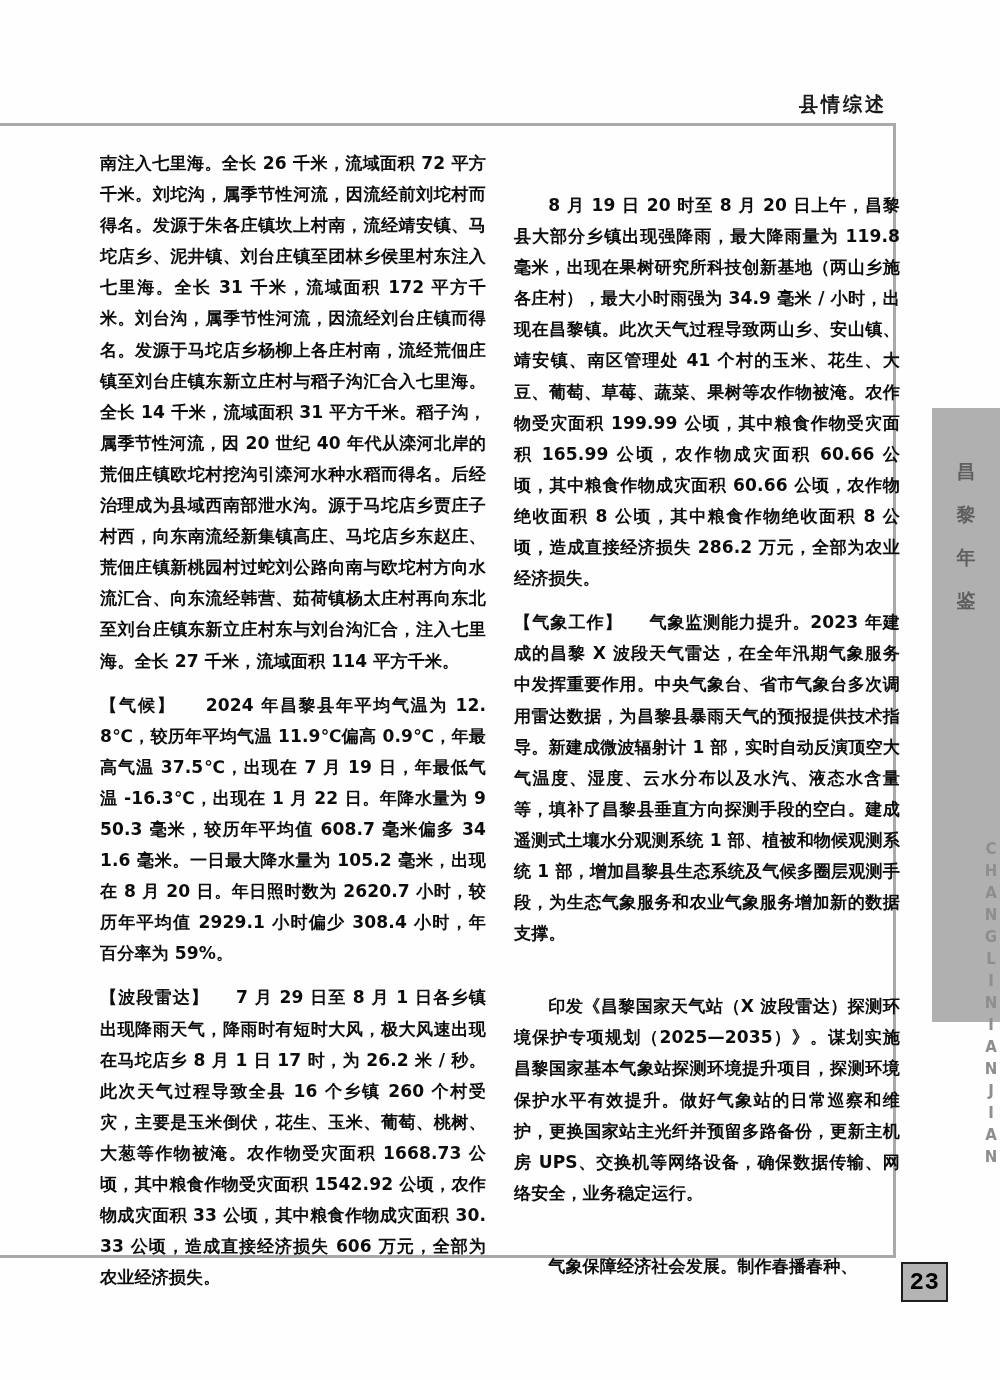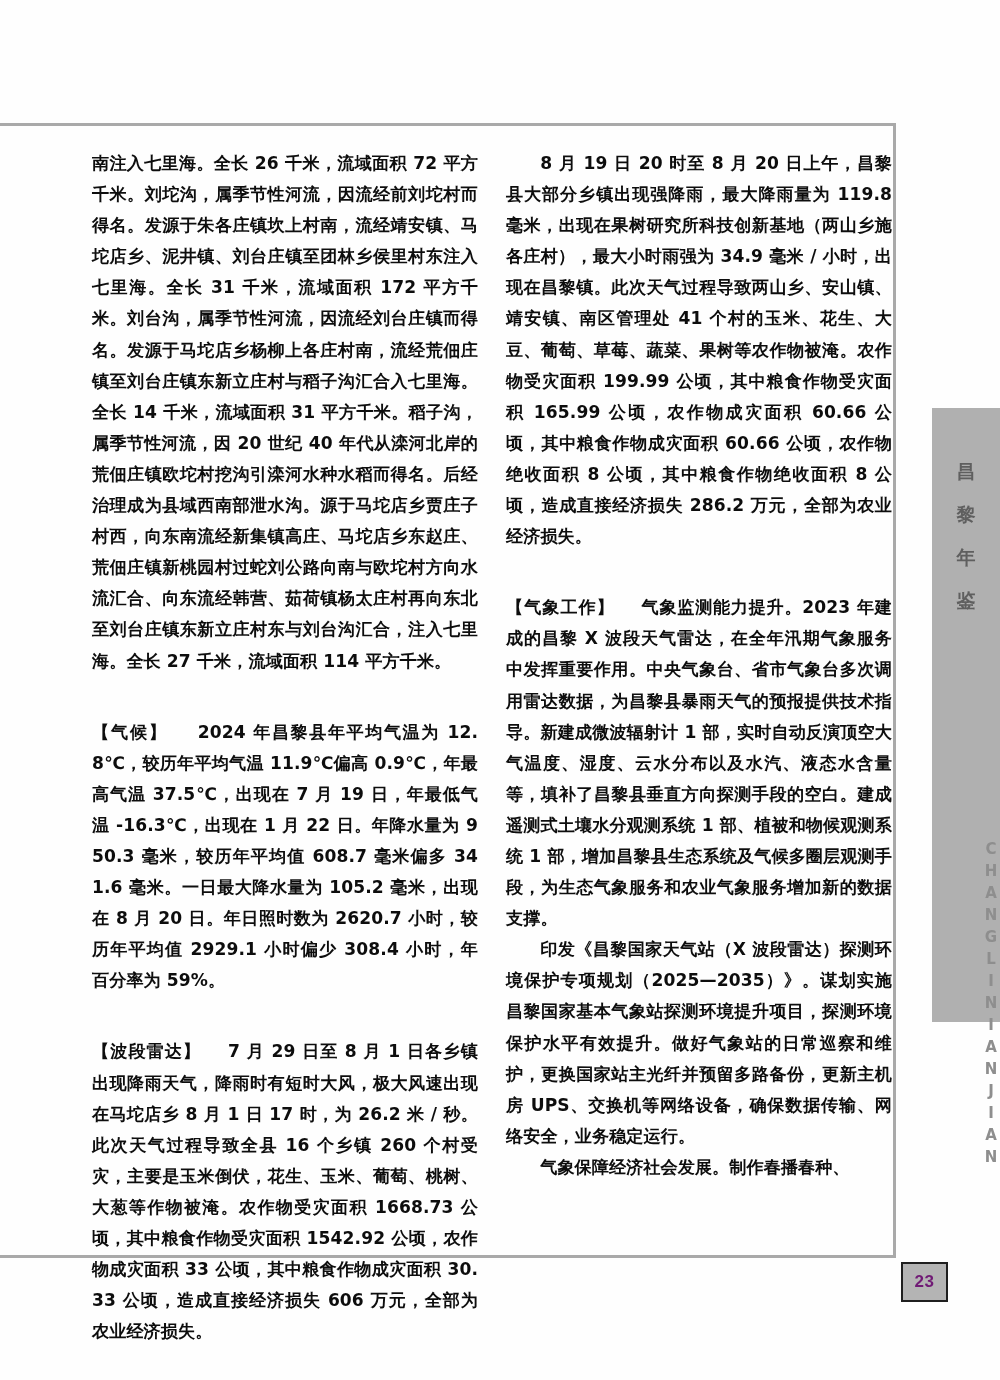--- a/index.html
+++ b/index.html
@@ -64,21 +64,21 @@
   #rule-right {
     left: 893px;
     top: 123px;
     width: 3px;
     height: 1135px;
   }
 
   
   #columns {
     position: absolute;
-    left: 92px;
+    left: 100px;
     top: 148px;
     width: 800px;
     height: 1095px;
     display: flex;
     gap: 28px;
   }
   .column {
     width: 386px;
   }
 
@@ -87,22 +87,22 @@
     font-family: "DejaVu Sans", "Liberation Sans", sans-serif;
     font-weight: bold;
     font-size: 17.1px;
     line-height: 31.1px;
     color: #0d0d0d;
     text-align: justify;
     text-justify: inter-ideograph;
     letter-spacing: 0.1px;
     word-break: break-all;
   }
-  p.indent { text-indent: 2em; }
-  p.gap-before { margin-top: 40px; }
+  p.indent { text-indent: 2em; margin-top: 42px; }
+  p.gap-before { margin-top: 13px; }
 
   .sec-head {
     font-weight: bold;
     letter-spacing: 0.4px;
   }
   .sec-head-gap { letter-spacing: 0; }
 
   
   #side-tab {
     position: absolute;
@@ -156,32 +156,35 @@
     top: 1262px;
     width: 43px;
     height: 36px;
     background: #b4b4b4;
     border: 2.5px solid #1f1f1f;
     display: flex;
     align-items: center;
     justify-content: center;
   }
   #page-number-box .pn {
-    font-family: Liberation Sans, sans-serif;
-    font-weight: bold;
-    font-size: 17px;
-    color: #701a75;
+    font-family: Liberation Mono, monospace;
+    font-weight: bold;
+    font-size: 24px;
+    color: #000000;
     letter-spacing: 0.5px;
   }
 </style>
 </head>
 <body>
 
 <div id="page-sheet">
 
+  <div id="running-header">
+    <span class="hdr-text">县情综述</span>
+  </div>
 
   <div class="rule" id="rule-top"></div>
   <div class="rule" id="rule-right"></div>
   <div class="rule" id="rule-bottom"></div>
 
   <div id="columns">
 
     <div class="column" id="column-left">
 
       <p class="para">

